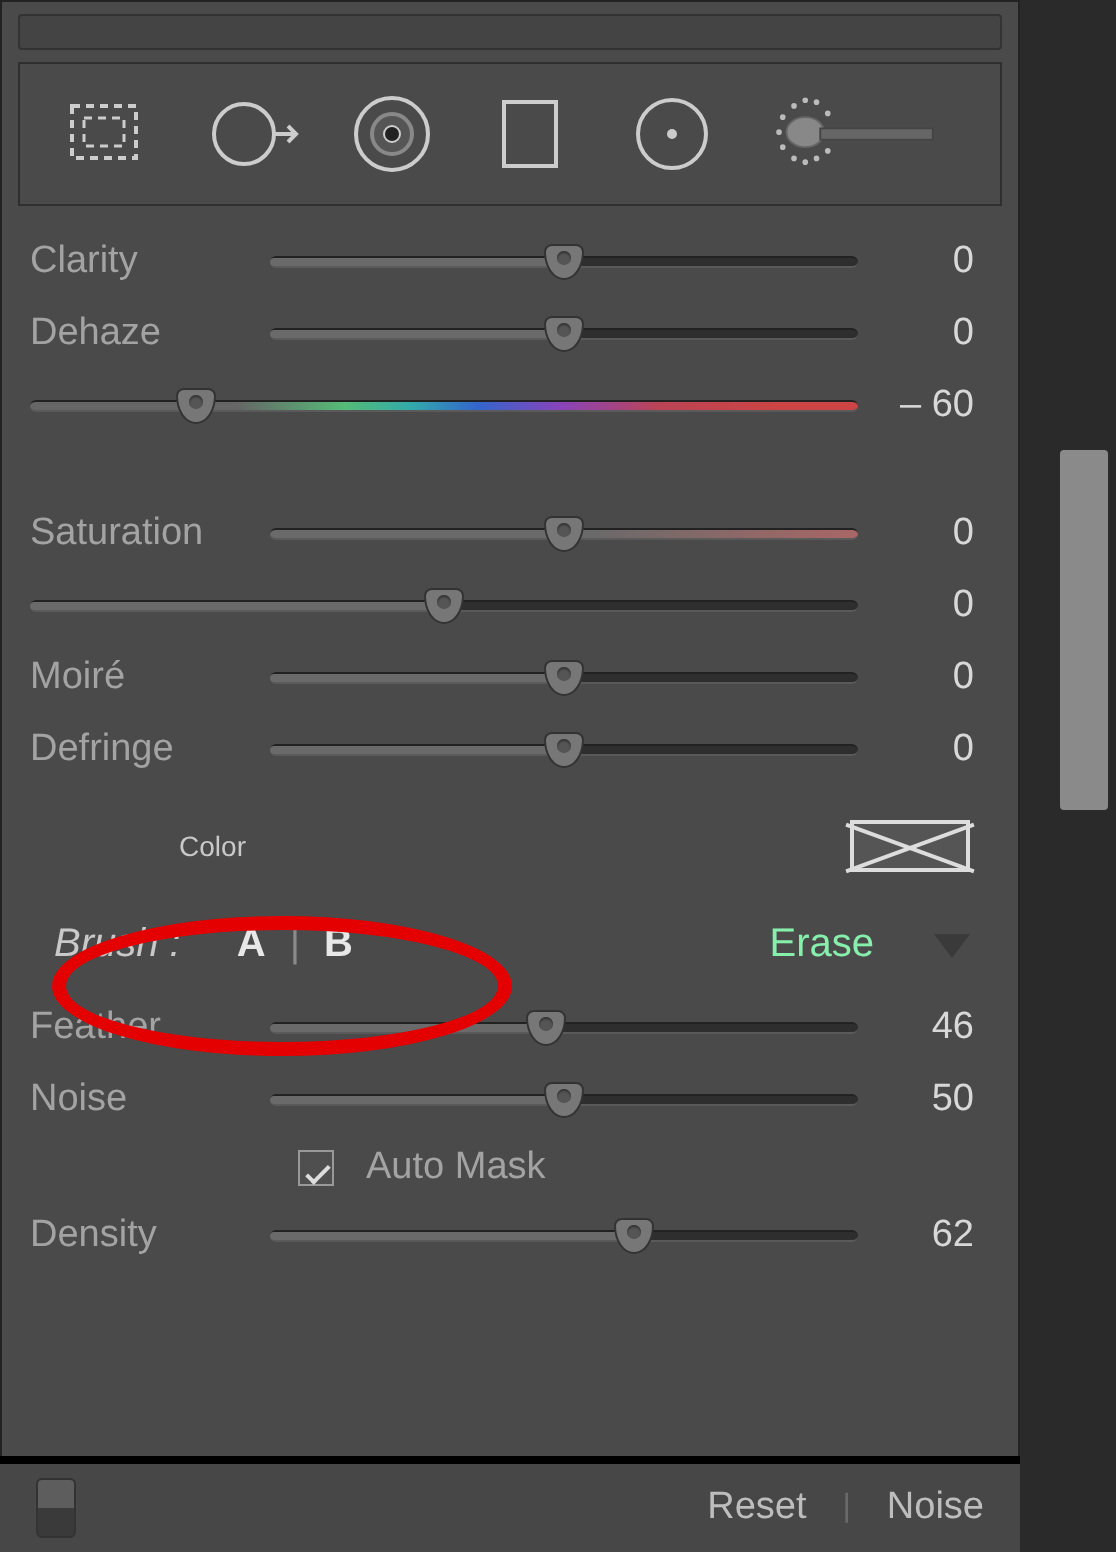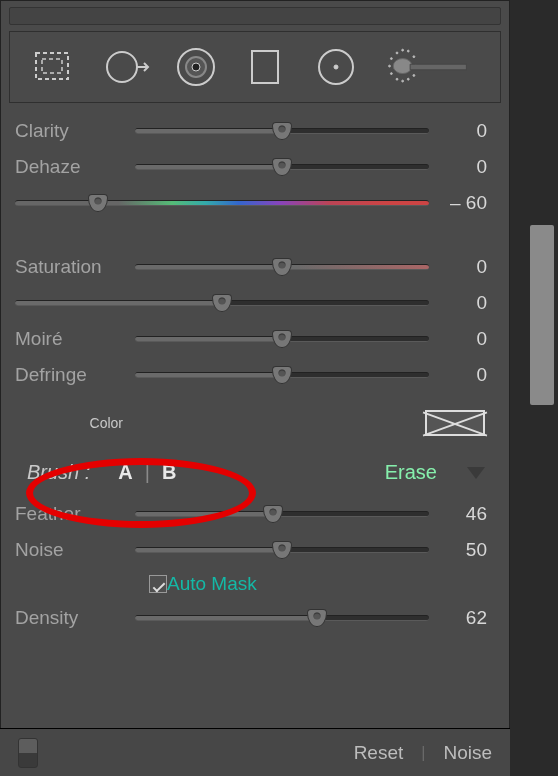--- a/index.html
+++ b/index.html
@@ -220,23 +220,23 @@
       border: 7px solid #e40000;
       border-radius: 50%;
       pointer-events: none;
     }
     
     .automask {
       display: flex;
       align-items: center;
       padding-left: 134px;
       height: 32px;
-      color: #14b8a6;
+      color: #a3a3a3;
       font-size: 19px;
-      gap: 0;
+      gap: 16px;
     }
     .chk {
       width: 18px; height: 18px;
       border: 1px solid #999;
       background: #4f4f4f;
       position: relative;
       cursor: pointer;
     }
     .chk::after{
       content:"";
@@ -247,21 +247,21 @@
       border-bottom:2px solid #ddd;
       transform: rotate(-45deg);
     }
     
     .footer {
       position: absolute;
       bottom: 0;
       left: 0;
       width: 510px;
       height: 48px;
-      border-top: 1px solid #000000;
+      border-top: 4px solid #000000;
       background: #474747;
       display: flex;
       align-items: center;
       padding: 0 18px;
       gap: 18px;
     }
     .fswitch {
       width: 20px; height: 30px;
       border: 1px solid #333;
       border-radius: 3px;

